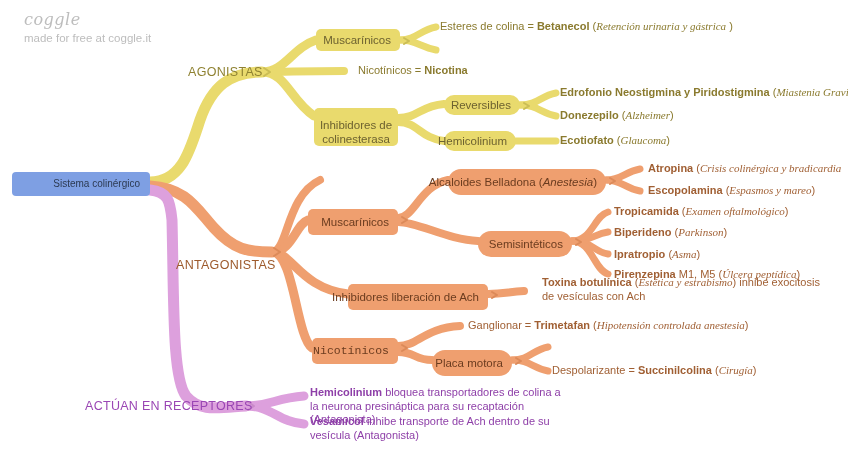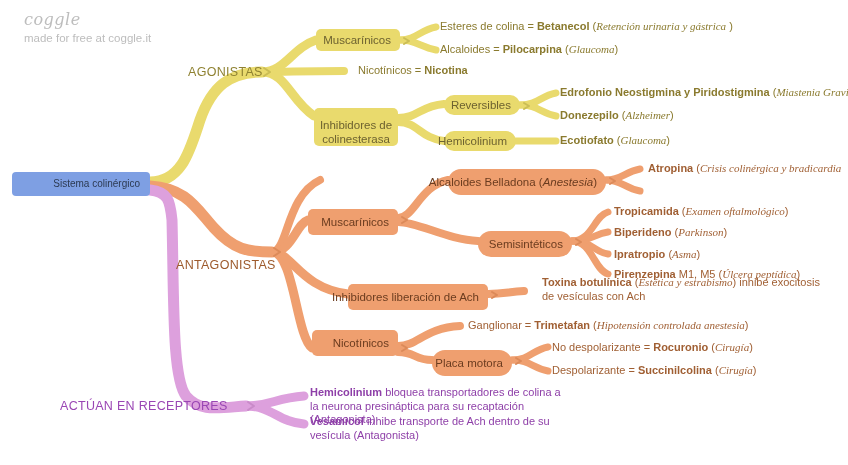--- a/index.html
+++ b/index.html
@@ -61,21 +61,21 @@
   .leaf i{font-style:italic;font-family:Liberation Serif, serif;}
 
   .branch-label{
     position:absolute;
     font-size:12.5px;
     letter-spacing:.3px;
     z-index:4;
   }
   .branch-label.y{color:#8f8232;}
   .branch-label.o{color:#9d5a2c;}
-  .branch-label.p{color:#9a46b4;}
+  .branch-label.p{color:#9a46b4;margin-left:25px;}
 
   .brand{position:absolute;z-index:6;}
   .brand-name{
     font-family:"DejaVu Serif",serif;
     font-style:italic;
     font-size:16px;
     color:#bdbdbd;
     letter-spacing:.5px;
   }
   .brand-sub{
@@ -191,23 +191,20 @@
   </div>
 
   <div class="node yellow pill" style="left:444px;top:131px;width:72px;height:20px;">
     <span>Hemicolinium</span>
   </div>
 
   <div class="leaf y" style="left:440px;top:20px;">
     <span>Esteres de colina = </span><b>Betanecol</b><span> (</span><i>Retención urinaria y gástrica</i><span> )</span>
   </div>
 
-  <div class="leaf y" style="left:440px;top:43px;">
-    <span>Alcaloides = </span><b>Pilocarpina</b><span> (</span><i>Glaucoma</i><span>)</span>
-  </div>
 
   <div class="leaf y" style="left:358px;top:64px;">
     <span>Nicotínicos = </span><b>Nicotina</b>
   </div>
 
   <div class="leaf y" style="left:560px;top:86px;">
     <b>Edrofonio Neostigmina y Piridostigmina</b><span> (</span><i>Miastenia Gravis</i>
   </div>
 
   <div class="leaf y" style="left:560px;top:109px;">
@@ -227,32 +224,35 @@
   </div>
 
   <div class="node orange pill" style="left:478px;top:231px;width:94px;height:21px;">
     <span>Semisintéticos</span>
   </div>
 
   <div class="node orange" style="left:348px;top:284px;width:140px;height:21px;">
     <span>Inhibidores liberación de Ach</span>
   </div>
 
-  <div class="node orange" style="left:312px;top:330px;width:86px;height:22px;">
+  <div class="node orange" style="left:312px;top:338px;width:86px;height:22px;font-family:Liberation Mono, monospace;">
     <span>Nicotínicos</span>
   </div>
 
   <div class="node orange pill" style="left:432px;top:350px;width:80px;height:21px;">
     <span>Placa motora</span>
   </div>
 
   <div class="leaf o" style="left:648px;top:162px;">
     <b>Atropina</b><span> (</span><i>Crisis colinérgica y bradicardia</i>
   </div>
 
+  <div class="leaf o" style="left:648px;top:184px;">
+    <b>Escopolamina</b><span> (</span><i>Espasmos y mareo</i><span>)</span>
+  </div>
 
   <div class="leaf o" style="left:614px;top:205px;">
     <b>Tropicamida</b><span> (</span><i>Examen oftalmológico</i><span>)</span>
   </div>
 
   <div class="leaf o" style="left:614px;top:226px;">
     <b>Biperideno</b><span> (</span><i>Parkinson</i><span>)</span>
   </div>
 
   <div class="leaf o" style="left:614px;top:248px;">
@@ -264,23 +264,20 @@
   </div>
 
   <div class="leaf o wrap" style="left:530px;top:276px;width:290px;margin-left:12px;">
     <b>Toxina botulínica</b><span> (</span><i>Estética y estrabismo</i><span>) inhibe exocitosis de vesículas con Ach</span>
   </div>
 
   <div class="leaf o" style="left:468px;top:319px;">
     <span>Ganglionar = </span><b>Trimetafan</b><span> (</span><i>Hipotensión controlada anestesia</i><span>)</span>
   </div>
 
-  <div class="leaf o" style="left:552px;top:341px;">
-    <span>No despolarizante = </span><b>Rocuronio</b><span> (</span><i>Cirugía</i><span>)</span>
-  </div>
 
   <div class="leaf o" style="left:552px;top:364px;">
     <span>Despolarizante = </span><b>Succinilcolina</b><span> (</span><i>Cirugía</i><span>)</span>
   </div>
 
   <div class="leaf p wrap" style="left:310px;top:386px;width:262px;">
     <b>Hemicolinium</b><span> bloquea transportadores de colina a la neurona presináptica para su recaptación (Antagonista)</span>
   </div>
 
   <div class="leaf p wrap" style="left:310px;top:415px;width:262px;">

